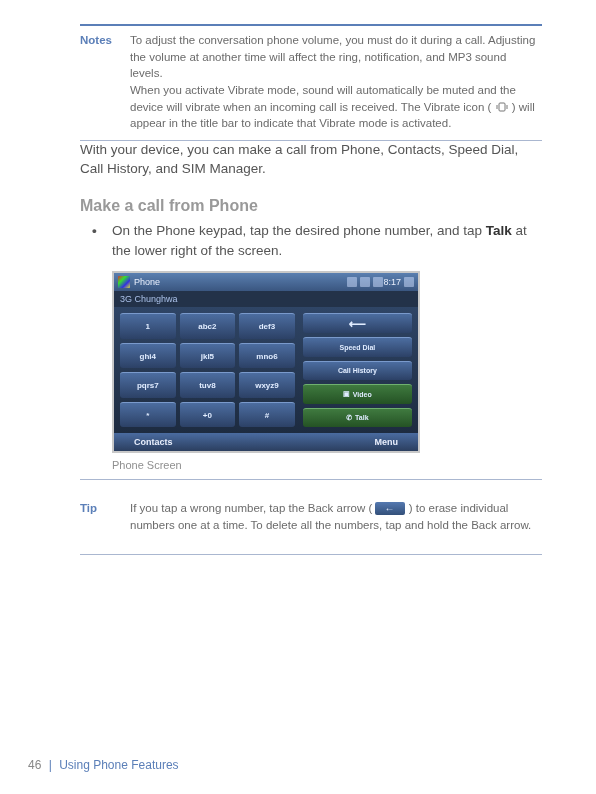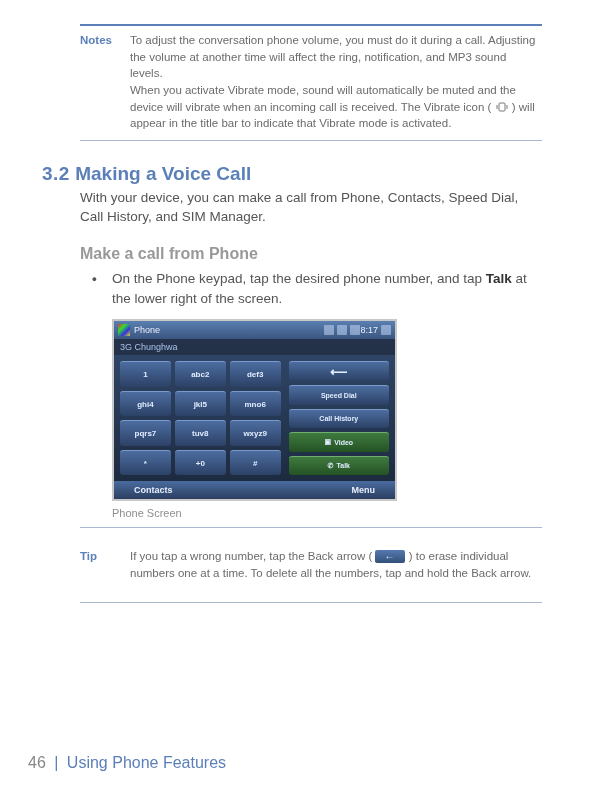--- a/index.html
+++ b/index.html
@@ -66,21 +66,21 @@
     }
     .bullet-dot {
       width: 20px;
       flex-shrink: 0;
       font-weight: bold;
     }
     .bullet-text strong { font-weight: bold; color: #333; }
 
     
     .phone-shot {
-      width: 285px;
+      width: 308px;
       margin-left: 112px;
       border: 2px solid #c8c8c8;
       background: #be185d;
     }
     .phone-titlebar {
       height: 18px;
       background: linear-gradient(#5a7fb0, #3a5680);
       display: flex;
       align-items: center;
       padding: 0 4px;
@@ -194,21 +194,21 @@
       position: absolute;
       color: #e8f0ff;
       font-size: 10px;
       left: 9px; top: -1px;
       font-weight: bold;
     }
     .footer {
       position: absolute;
       left: 28px;
       bottom: 22px;
-      font-size: 16px;
+      font-size: 12px;
       color: #888;
     }
     .footer .sep { color: #5b7fb8; margin: 0 4px; }
     .footer .chap { color: #5b7fb8; }
   </style>
 </head>
 <body>
 
 <div class="page">
   <div class="notes-box">
@@ -221,24 +221,20 @@
           <svg viewBox="0 0 14 12">
             <rect x="4" y="2" width="6" height="8" rx="1" fill="none" stroke="#777" stroke-width="1"></rect>
             <path d="M2 4 L2 8 M12 4 L12 8" stroke="#777" stroke-width="1"></path>
           </svg>
         </span>
         <span>) will appear in the title bar to indicate that Vibrate mode is activated.</span>
       </div>
     </div>
   </div>
 
-  <h2 class="section-heading">
-    <span class="section-num">3.2</span>
-    <span>Making a Voice Call</span>
-  </h2>
   <p class="body-para">With your device, you can make a call from Phone, Contacts, Speed Dial, Call History, and SIM Manager.</p>
 
   <h3 class="sub-heading">Make a call from Phone</h3>
   <div class="bullet-row">
     <div class="bullet-dot">•</div>
     <div class="bullet-text">
       <span>On the Phone keypad, tap the desired phone number, and tap </span><strong>Talk</strong><span> at the lower right of the screen.</span>
     </div>
   </div>
 

